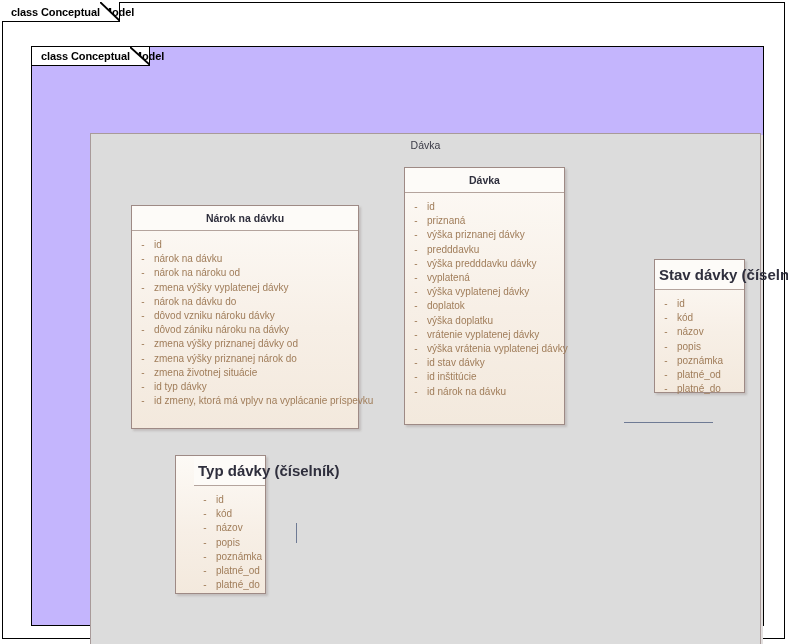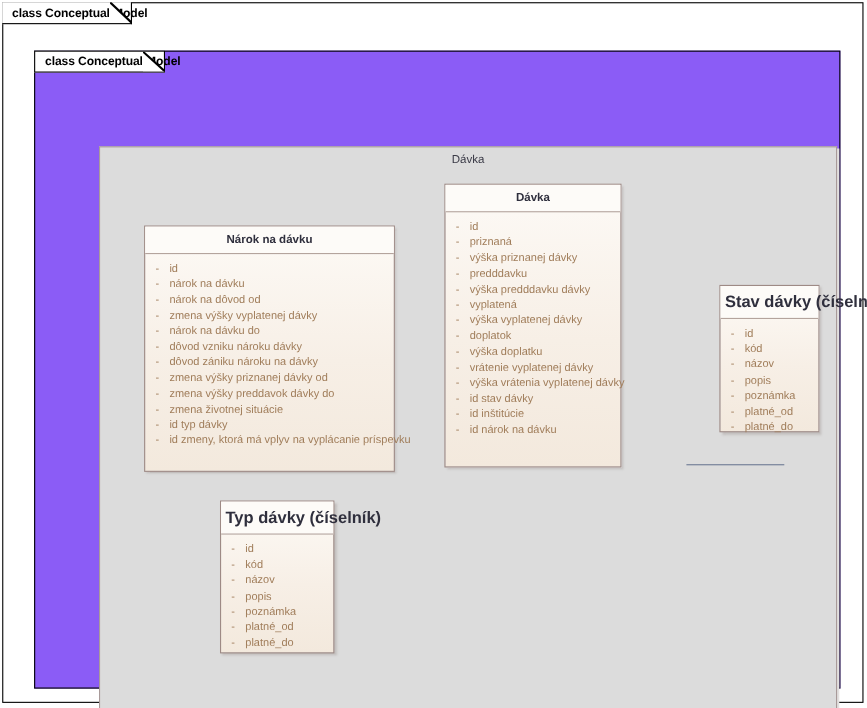--- a/index.html
+++ b/index.html
@@ -61,21 +61,21 @@
   }
 
   #inner-frame {
     position: absolute;
     left: 28px;
     top: 43px;
     width: 733px;
     height: 580px;
     border: 1.5px solid #000000;
     box-sizing: border-box;
-    background: #8b5cf6;
+    background: #c4b5fd;
   }
   #inner-tab {
     left: 28px;
     top: 43px;
     width: 119px;
     height: 20px;
   }
 
   
   #package-region {
@@ -135,21 +135,21 @@
     color: #a07d5a;
   }
   .attr-name {
     flex: 1 1 auto;
   }
 
   
   #class-narok      { left: 99px;  top: 158px; width: 228px; height: 224px; }
   #class-davka      { left: 372px; top: 120px; width: 161px; height: 258px; }
   #class-stav       { left: 622px; top: 212px; width: 91px;  height: 134px; }
-  #class-typ        { left: 168px; top: 408px; width: 104px;  height: 139px; }
+  #class-typ        { left: 143px; top: 408px; width: 91px;  height: 139px; padding-left: 18px; }
 
   #class-stav .class-header,
   #class-typ .class-header { font-size: 15px; }
 
   
   .connector {
     position: absolute;
     background: #6e7a94;
   }
   #conn-narok-davka {
@@ -192,21 +192,21 @@
           <div class="attr-row">
             <span class="attr-vis">-</span>
             <span class="attr-name">id</span>
           </div>
           <div class="attr-row">
             <span class="attr-vis">-</span>
             <span class="attr-name">nárok na dávku</span>
           </div>
           <div class="attr-row">
             <span class="attr-vis">-</span>
-            <span class="attr-name">nárok na dôvod od</span>
+            <span class="attr-name">nárok na nároku od</span>
           </div>
           <div class="attr-row">
             <span class="attr-vis">-</span>
             <span class="attr-name">zmena výšky vyplatenej dávky</span>
           </div>
           <div class="attr-row">
             <span class="attr-vis">-</span>
             <span class="attr-name">nárok na dávku do</span>
           </div>
           <div class="attr-row">
@@ -216,21 +216,21 @@
           <div class="attr-row">
             <span class="attr-vis">-</span>
             <span class="attr-name">dôvod zániku nároku na dávky</span>
           </div>
           <div class="attr-row">
             <span class="attr-vis">-</span>
             <span class="attr-name">zmena výšky priznanej dávky od</span>
           </div>
           <div class="attr-row">
             <span class="attr-vis">-</span>
-            <span class="attr-name">zmena výšky preddavok dávky do</span>
+            <span class="attr-name">zmena výšky priznanej nárok do</span>
           </div>
           <div class="attr-row">
             <span class="attr-vis">-</span>
             <span class="attr-name">zmena životnej situácie</span>
           </div>
           <div class="attr-row">
             <span class="attr-vis">-</span>
             <span class="attr-name">id typ dávky</span>
           </div>
           <div class="attr-row">

